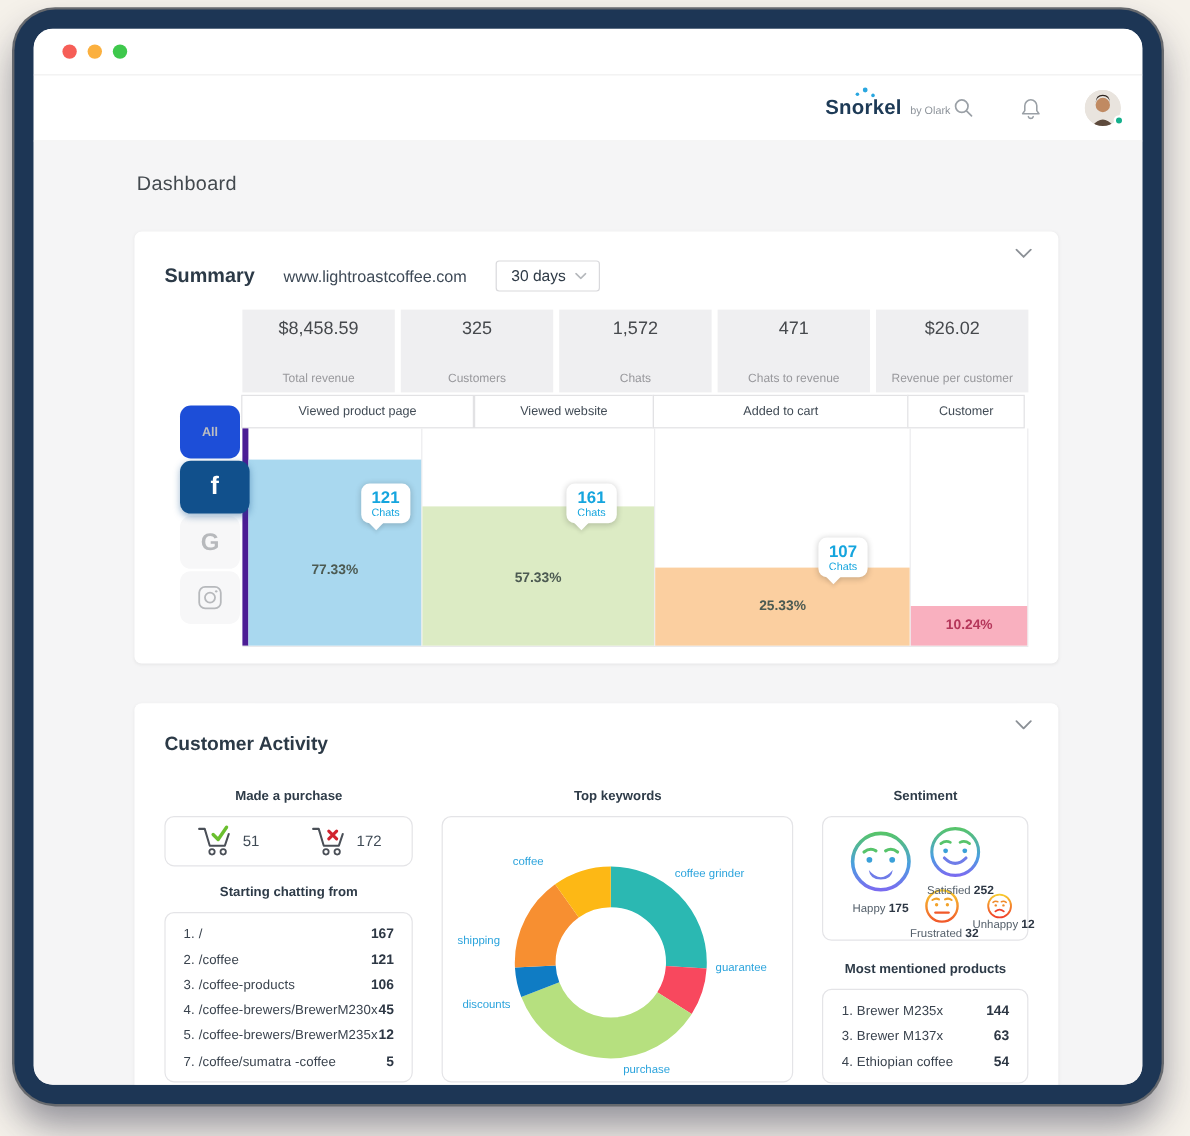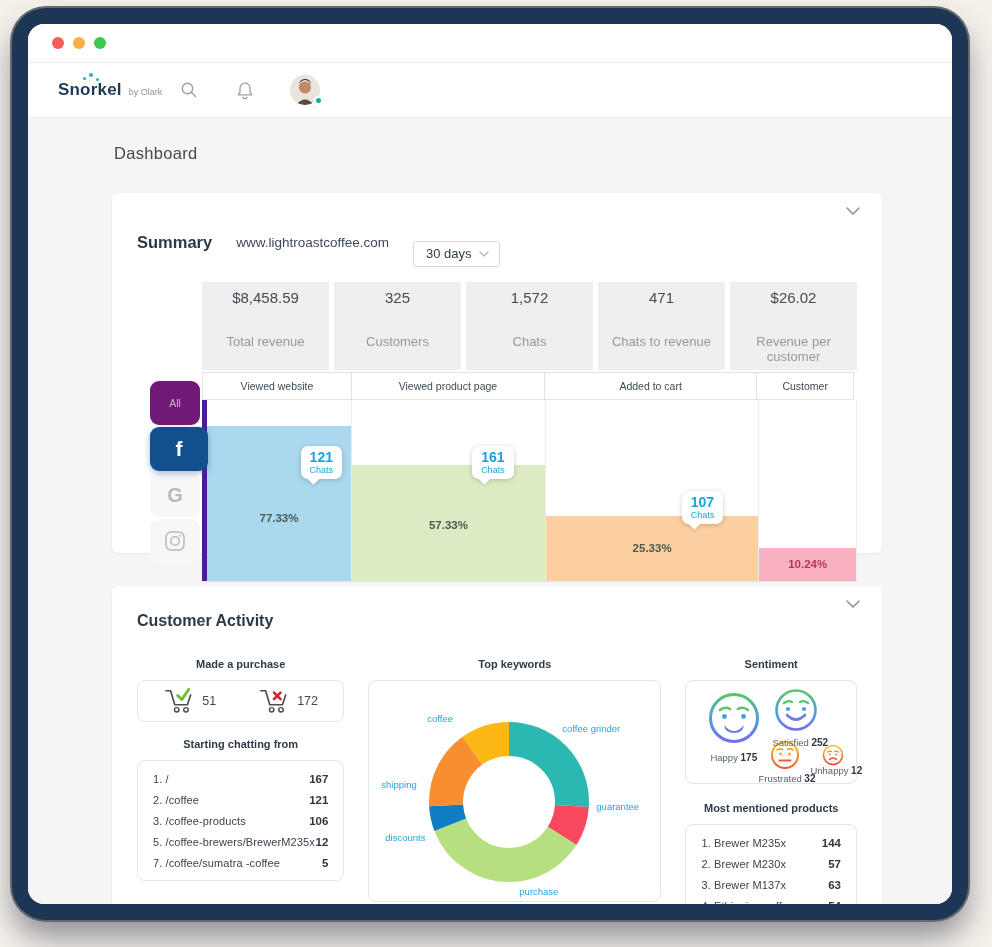--- a/index.html
+++ b/index.html
@@ -13,22 +13,22 @@
   .window { width:100%; height:100%; background:#fff; border-radius:16px; overflow:hidden;
             display:flex; flex-direction:column; }
 
   
   .titlebar { height:39px; flex:0 0 39px; display:flex; align-items:center; padding-left:24px; gap:9px;
               border-bottom:1px solid #ececec; background:#fff; }
   .tl { width:12px; height:12px; border-radius:50%; }
   .tl.red{ background:#f65e57; } .tl.yellow{ background:#fbb03f; } .tl.green{ background:#3ec84c; }
 
   
-  .appbar { height:55px; flex:0 0 55px; display:flex; align-items:center; justify-content:flex-start;
-            padding:0 18px 0 30px; background:#fff; border-bottom:1px solid #efefef;gap:16px; }
+  .appbar { height:55px; flex:0 0 55px; display:flex; align-items:center; justify-content:flex-end;
+            padding:0 18px 0 30px; background:#fff; border-bottom:1px solid #efefef; }
   .logo { position:relative; display:flex; align-items:baseline; gap:7px; }
   .logo .name { font-size:17px; font-weight:700; color:#1d3a56; letter-spacing:.2px; }
   .logo .byline { font-size:9px; color:#8d939a; }
   .logo i { position:absolute; border-radius:50%; background:#2aa7e0; }
   .logo i.d1 { width:3px; height:3px; left:25px; top:-3px; }
   .logo i.d2 { width:4px; height:4px; left:31px; top:-7px; }
   .logo i.d3 { width:3px; height:3px; left:38px; top:-2px; }
   .appbar-right { display:flex; align-items:center; gap:34px; }
   .icon-btn { width:22px; height:22px; display:flex; align-items:center; justify-content:center; cursor:pointer; }
   .avatar { position:relative; width:30px; height:30px; border-radius:50%; background:#e7e2dc; overflow:visible; cursor:pointer; }
@@ -42,31 +42,31 @@
 
   .card { background:#fff; border-radius:6px; box-shadow:0 1px 3px rgba(0,0,0,.06); padding:16px 25px; position:relative; width:770px; }
   .collapse { position:absolute; right:22px; top:14px; cursor:pointer; }
 
   
   .card-summary { height:360px; }
   .sum-head { display:flex; align-items:center; gap:24px; margin-top:8px; }
   .sum-title { font-size:16.5px; font-weight:700; color:#2c3a47; }
   .sum-domain { font-size:13.5px; color:#3d4956; }
   .range-btn { display:flex; align-items:center; gap:7px; border:1px solid #d9d9dc; border-radius:3px;
-               background:#fff; padding:4px 10px 5px 12px; font-size:13px; color:#2f3b47; cursor:pointer;margin-top:24px; }
+               background:#fff; padding:4px 10px 5px 12px; font-size:13px; color:#2f3b47; cursor:pointer; }
 
   .stats { display:flex; gap:5px; margin:15px 0 0 65px;border-radius:14px; }
   .stat { flex:1; background:#efeff1; text-align:center; padding:7px 0 6px; cursor:default; }
   .stat .v { display:block; font-size:15px; color:#46494d; margin-bottom:2px; }
-  .stat .l { display:block; font-size:13px; color:#98989c;margin-top:28px; }
+  .stat .l { display:block; font-size:10px; color:#98989c;margin-top:28px; }
 
   .funnel { display:flex; margin:2px 0 0 13px; }
   .sources { width:50px; margin-right:2px; display:flex; flex-direction:column; gap:2px; padding-top:9px; }
   .src { height:44px; border-radius:9px; display:flex; align-items:center; justify-content:center; cursor:pointer; }
-  .src-all { background:#701a75; color:#bcbec1; font-size:10.5px; }
+  .src-all { background:#1d4ed8; color:#bcbec1; font-size:10.5px;font-weight:bold; }
   .src-fb { width:58px; background:#11508c; color:#fff; font-size:21px; font-weight:700; z-index:2;
             box-shadow:0 2px 6px rgba(17,80,140,.4); }
   .src-g { background:#f7f7f8; color:#b7b9bc; font-size:20px; font-weight:700; }
   .src-ig { background:#f7f7f8; }
 
   .cols { flex:1; position:relative; }
   .col-heads { display:flex; }
   .col-heads .h { height:28px; display:flex; align-items:center; justify-content:center;
                   border:1px solid #e2e2e4; margin-left:-1px; font-size:10.5px; color:#414b55; background:#fff; }
   .h.w1{ width:22.9%; margin-left:0; } .h.w2{ width:29.6%; } .h.w3{ width:32.6%; } .h.w4{ width:14.9%; }
@@ -228,22 +228,22 @@
                 <svg width="22" height="22" viewBox="0 0 22 22" fill="none" stroke="#b7b9bc" stroke-width="1.5">
                   <rect x="2" y="2" width="18" height="18" rx="5"></rect>
                     <circle cx="11" cy="11" r="4.2"></circle>
                     <circle cx="16.2" cy="5.8" r="1" fill="#b7b9bc" stroke="none"></circle>
                 </svg>
               </div>
             </div>
 
             <div class="cols">
               <div class="col-heads">
+                <div class="h w2">Viewed product page</div>
                 <div class="h w1">Viewed website</div>
-                <div class="h w2">Viewed product page</div>
                 <div class="h w3">Added to cart</div>
                 <div class="h w4">Customer</div>
               </div>
               <div class="chart">
                 <div class="fcell w1">
                   <div class="bar" style="height: 155px; background: rgb(169, 216, 239);"></div>
                   <div class="pct p1">77.33%</div>
                 </div>
                 <div class="fcell w2">
                   <div class="bar" style="height: 116px; background: rgb(220, 235, 196);"></div>
@@ -313,20 +313,24 @@
                   <span class="lname"><span>1.</span> <span>/</span></span>
                   <span class="lnum">167</span>
                 </div>
                 <div class="lrow">
                   <span class="lname"><span>2.</span> <span>/coffee</span></span>
                   <span class="lnum">121</span>
                 </div>
                 <div class="lrow">
                   <span class="lname"><span>3.</span> <span>/coffee-products</span></span>
                   <span class="lnum">106</span>
+                </div>
+                <div class="lrow">
+                  <span class="lname"><span>4.</span> <span>/coffee-brewers/BrewerM230x</span></span>
+                  <span class="lnum">45</span>
                 </div>
                 <div class="lrow">
                   <span class="lname"><span>5.</span> <span>/coffee-brewers/BrewerM235x</span></span>
                   <span class="lnum">12</span>
                 </div>
                 <div class="lrow">
                   <span class="lname"><span>7.</span> <span>/coffee/sumatra -coffee</span></span>
                   <span class="lnum">5</span>
                 </div>
               </div>
@@ -418,24 +422,20 @@
                 <span class="sent-label sl-unhappy"><span>Unhappy</span> <b>12</b></span>
               </div>
 
               <div class="mini-h products-h">Most mentioned products</div>
               <div class="obox list-box">
                 <div class="lrow">
                   <span class="lname"><span>1.</span> <span>Brewer M235x</span></span>
                   <span class="lnum">144</span>
                 </div>
                 <div class="lrow">
-                  <span class="lname"><span>2.</span> <span>Brewer M230x</span></span>
-                  <span class="lnum">57</span>
-                </div>
-                <div class="lrow">
                   <span class="lname"><span>3.</span> <span>Brewer M137x</span></span>
                   <span class="lnum">63</span>
                 </div>
                 <div class="lrow">
                   <span class="lname"><span>4.</span> <span>Ethiopian coffee</span></span>
                   <span class="lnum">54</span>
                 </div>
               </div>
             </div>
           </div>

